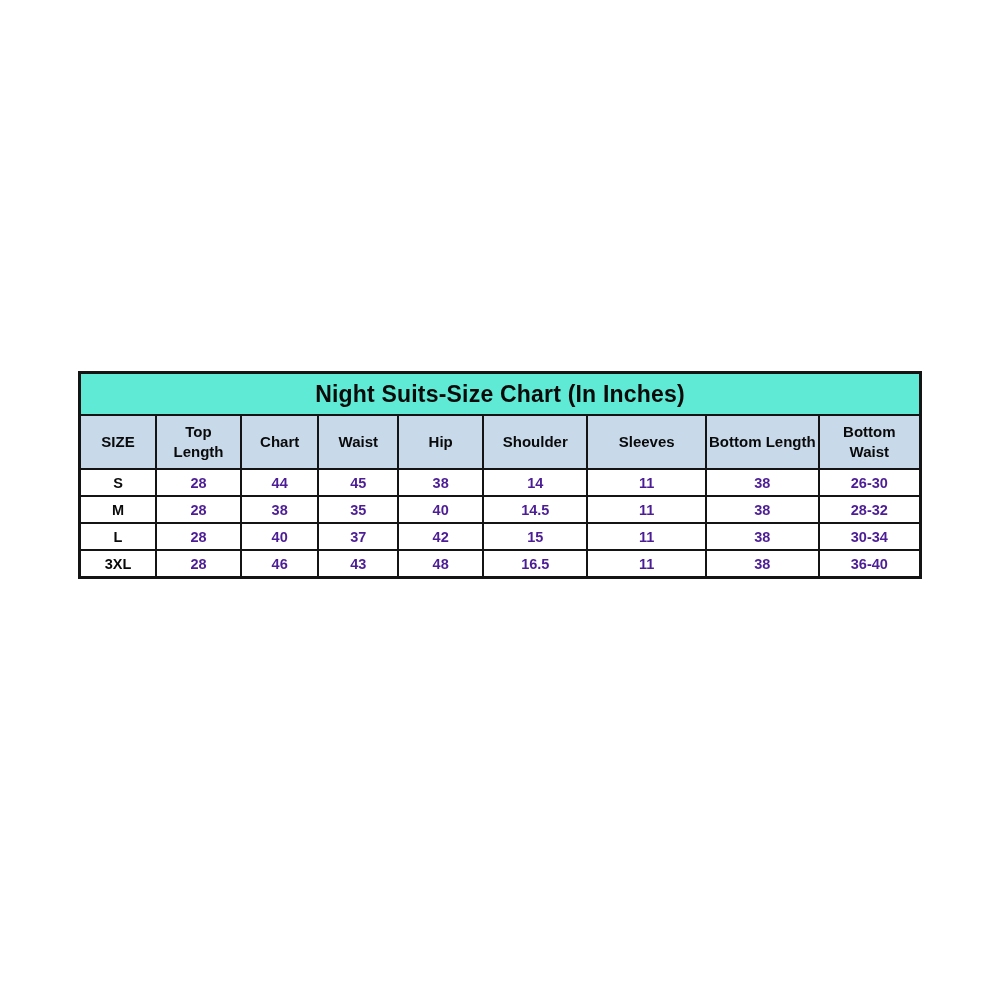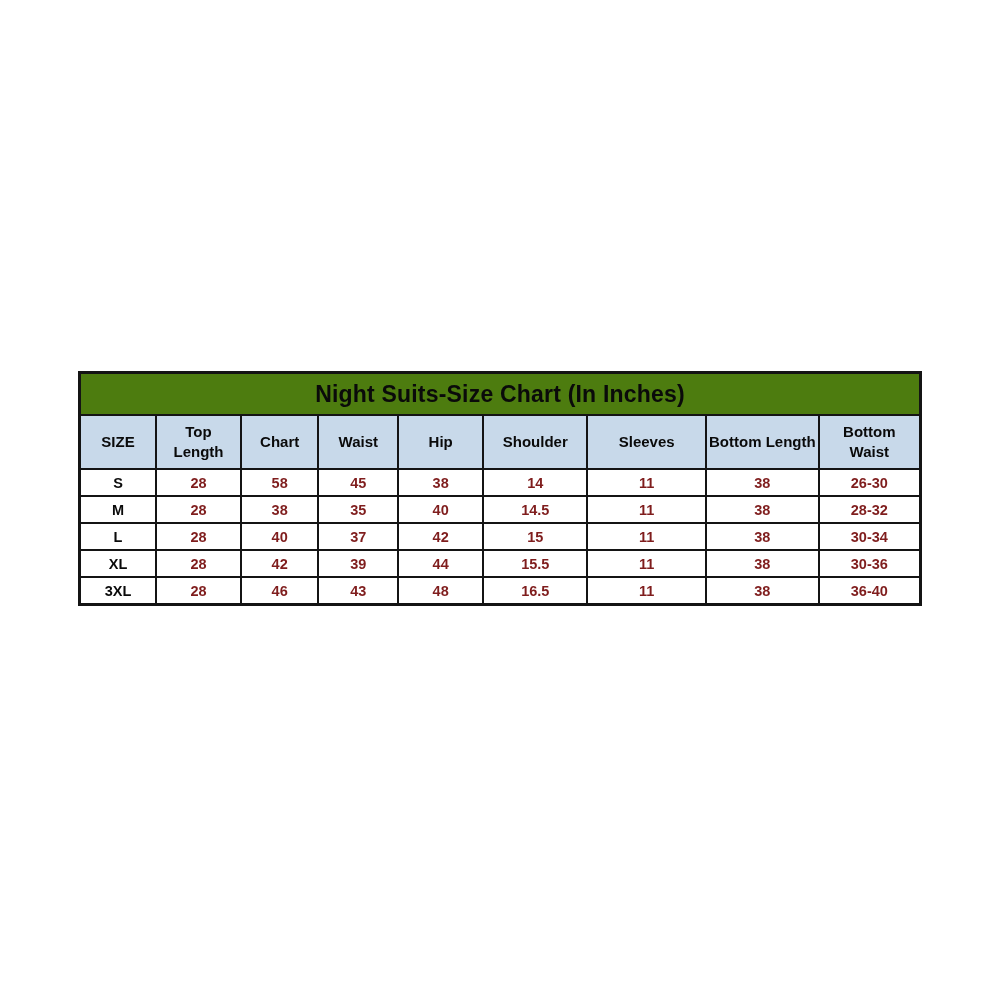--- a/index.html
+++ b/index.html
@@ -26,21 +26,21 @@
   }
   table.size-chart th,
   table.size-chart td {
     border: 2px solid #141414;
     text-align: center;
     vertical-align: middle;
     padding: 0 2px;
     overflow: hidden;
   }
   .title-cell {
-    background: #4d7c0f;
+    background: #5eead4;
     font-size: 23px;
     font-weight: bold;
     color: #0a0a0a;
     height: 40px;
     border-bottom: 3px solid #141414;
     letter-spacing: 0.2px;
   }
   th.col-header {
     background: #c8d9ea;
     font-size: 15px;
@@ -52,21 +52,21 @@
   }
   td.size-cell {
     font-weight: bold;
     font-size: 14.5px;
     color: #0a0a0a;
     height: 25px;
   }
   td.value-cell {
     font-weight: 600;
     font-size: 14.5px;
-    color: #7f1d1d;
+    color: #4c1d95;
     height: 25px;
   }
 </style>
 </head>
 <body>
 
 <div class="size-chart-wrap">
   <table class="size-chart">
     <colgroup>
         <col style="width: 9.1%;">
@@ -92,21 +92,21 @@
           <th class="col-header">Shoulder</th>
           <th class="col-header">Sleeves</th>
           <th class="col-header">Bottom Length</th>
           <th class="col-header">Bottom Waist</th>
         </tr>
     </thead>
     <tbody id="table-body">
         <tr>
           <td class="size-cell">S</td>
           <td class="value-cell">28</td>
-          <td class="value-cell">58</td>
+          <td class="value-cell">44</td>
           <td class="value-cell">45</td>
           <td class="value-cell">38</td>
           <td class="value-cell">14</td>
           <td class="value-cell">11</td>
           <td class="value-cell">38</td>
           <td class="value-cell">26-30</td>
         </tr>
         <tr>
           <td class="size-cell">M</td>
           <td class="value-cell">28</td>
@@ -123,31 +123,20 @@
           <td class="value-cell">28</td>
           <td class="value-cell">40</td>
           <td class="value-cell">37</td>
           <td class="value-cell">42</td>
           <td class="value-cell">15</td>
           <td class="value-cell">11</td>
           <td class="value-cell">38</td>
           <td class="value-cell">30-34</td>
         </tr>
         <tr>
-          <td class="size-cell">XL</td>
-          <td class="value-cell">28</td>
-          <td class="value-cell">42</td>
-          <td class="value-cell">39</td>
-          <td class="value-cell">44</td>
-          <td class="value-cell">15.5</td>
-          <td class="value-cell">11</td>
-          <td class="value-cell">38</td>
-          <td class="value-cell">30-36</td>
-        </tr>
-        <tr>
           <td class="size-cell">3XL</td>
           <td class="value-cell">28</td>
           <td class="value-cell">46</td>
           <td class="value-cell">43</td>
           <td class="value-cell">48</td>
           <td class="value-cell">16.5</td>
           <td class="value-cell">11</td>
           <td class="value-cell">38</td>
           <td class="value-cell">36-40</td>
         </tr>

